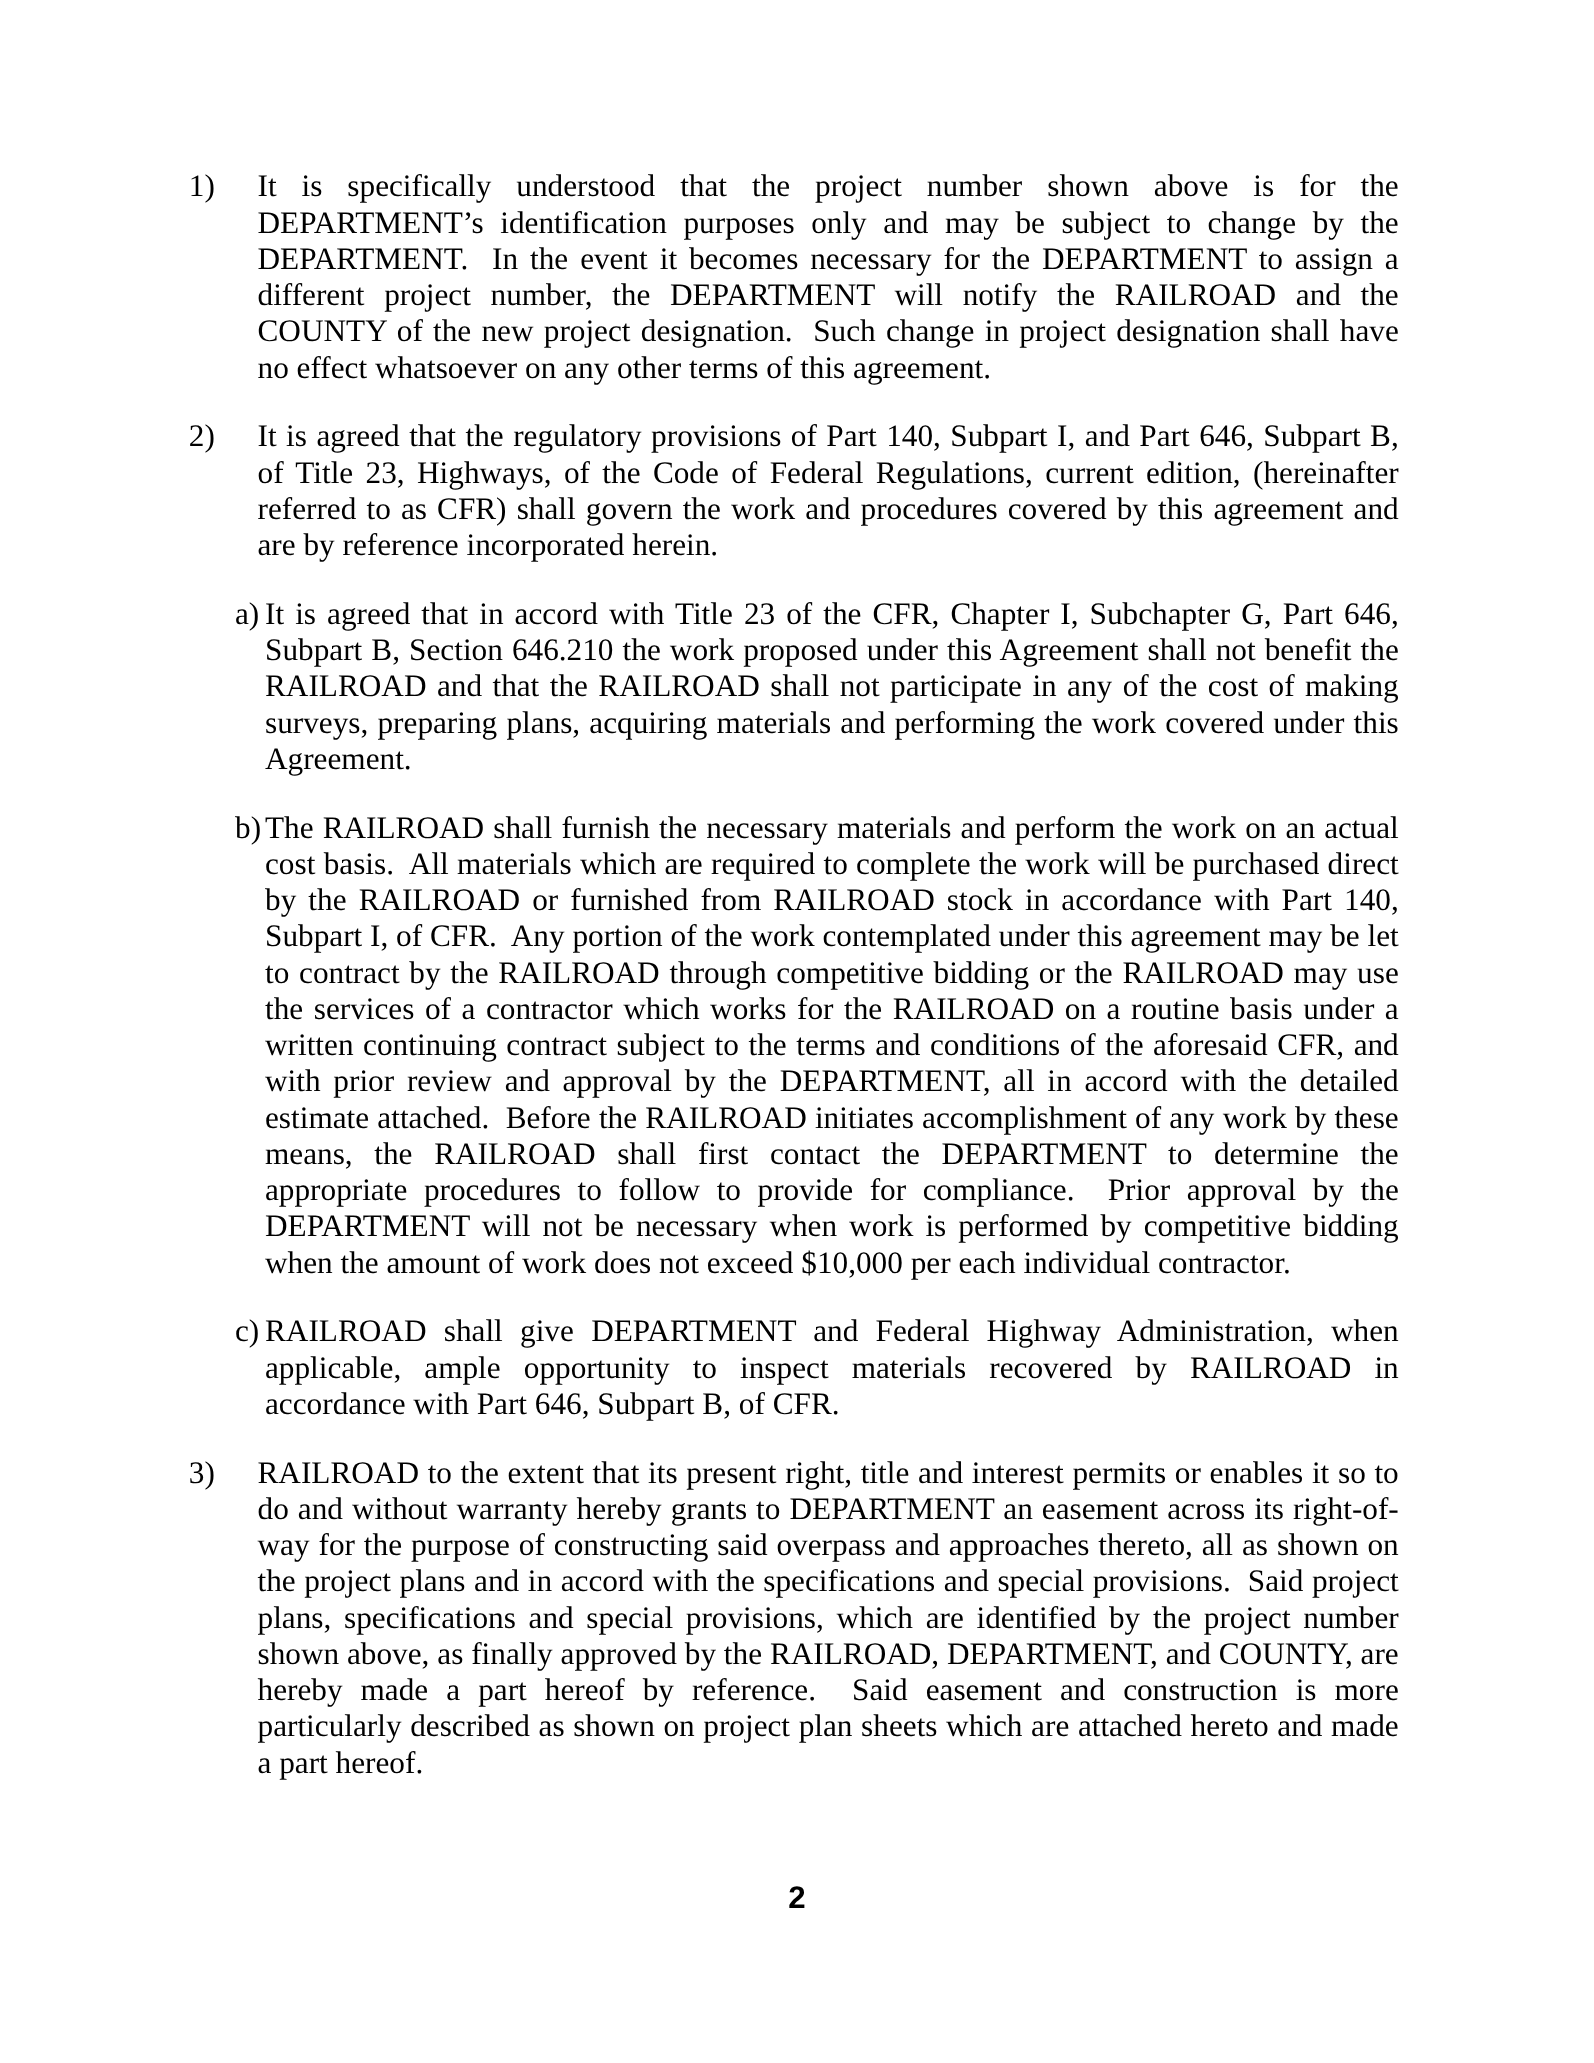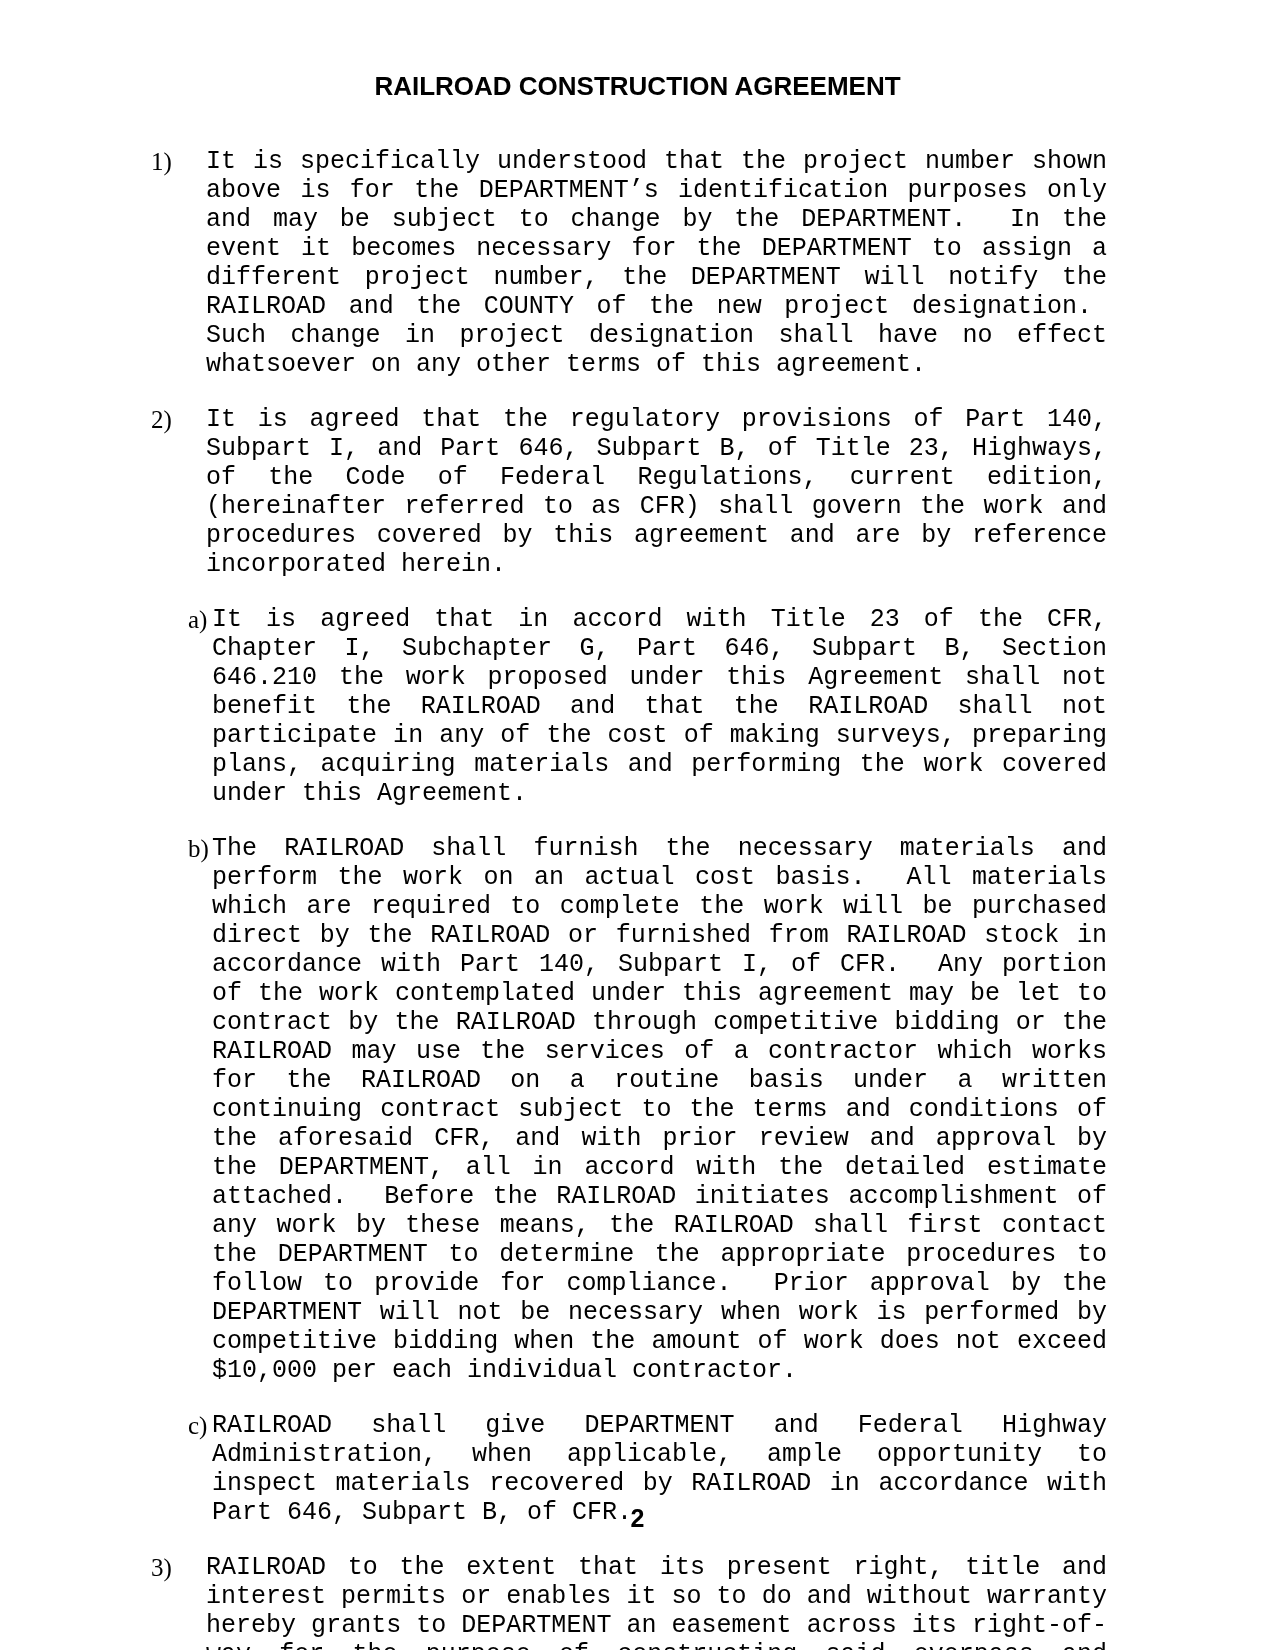--- a/index.html
+++ b/index.html
@@ -41,23 +41,22 @@
   }
   .item .marker {
     position: absolute;
     left: 0;
     top: 0;
   }
   .item.lvl2 .marker {
     left: 37px;
   }
   .item p {
-    margin: 16px;
+    margin: 4px;
     text-align: justify;
-    font-family: Liberation Mono, monospace;
   }
   .item.lvl1 p {
     margin-left: 55px;
   }
   .item.lvl2 p {
     margin-left: 61px;
   }
   .pagenum {
     position: absolute;
     top: 1504px;
@@ -68,21 +67,20 @@
     font-weight: bold;
     font-size: 25px;
     line-height: 29px;
   }
 </style>
 </head>
 <body>
 
 <div class="page">
 
-  <div class="title">RAILROAD CONSTRUCTION AGREEMENT</div>
 
   <div class="content">
 
     <div class="item lvl1">
       <span class="marker">1)</span>
       <p>It is specifically understood that the project number shown above is for the DEPARTMENT’s identification purposes only and may be subject to change by the DEPARTMENT.&nbsp; In the event it becomes necessary for the DEPARTMENT to assign a different project number, the DEPARTMENT will notify the RAILROAD and the COUNTY of the new project designation.&nbsp; Such change in project designation shall have no effect whatsoever on any other terms of this agreement.</p>
     </div>
 
     <div class="item lvl1">
       <span class="marker">2)</span>

